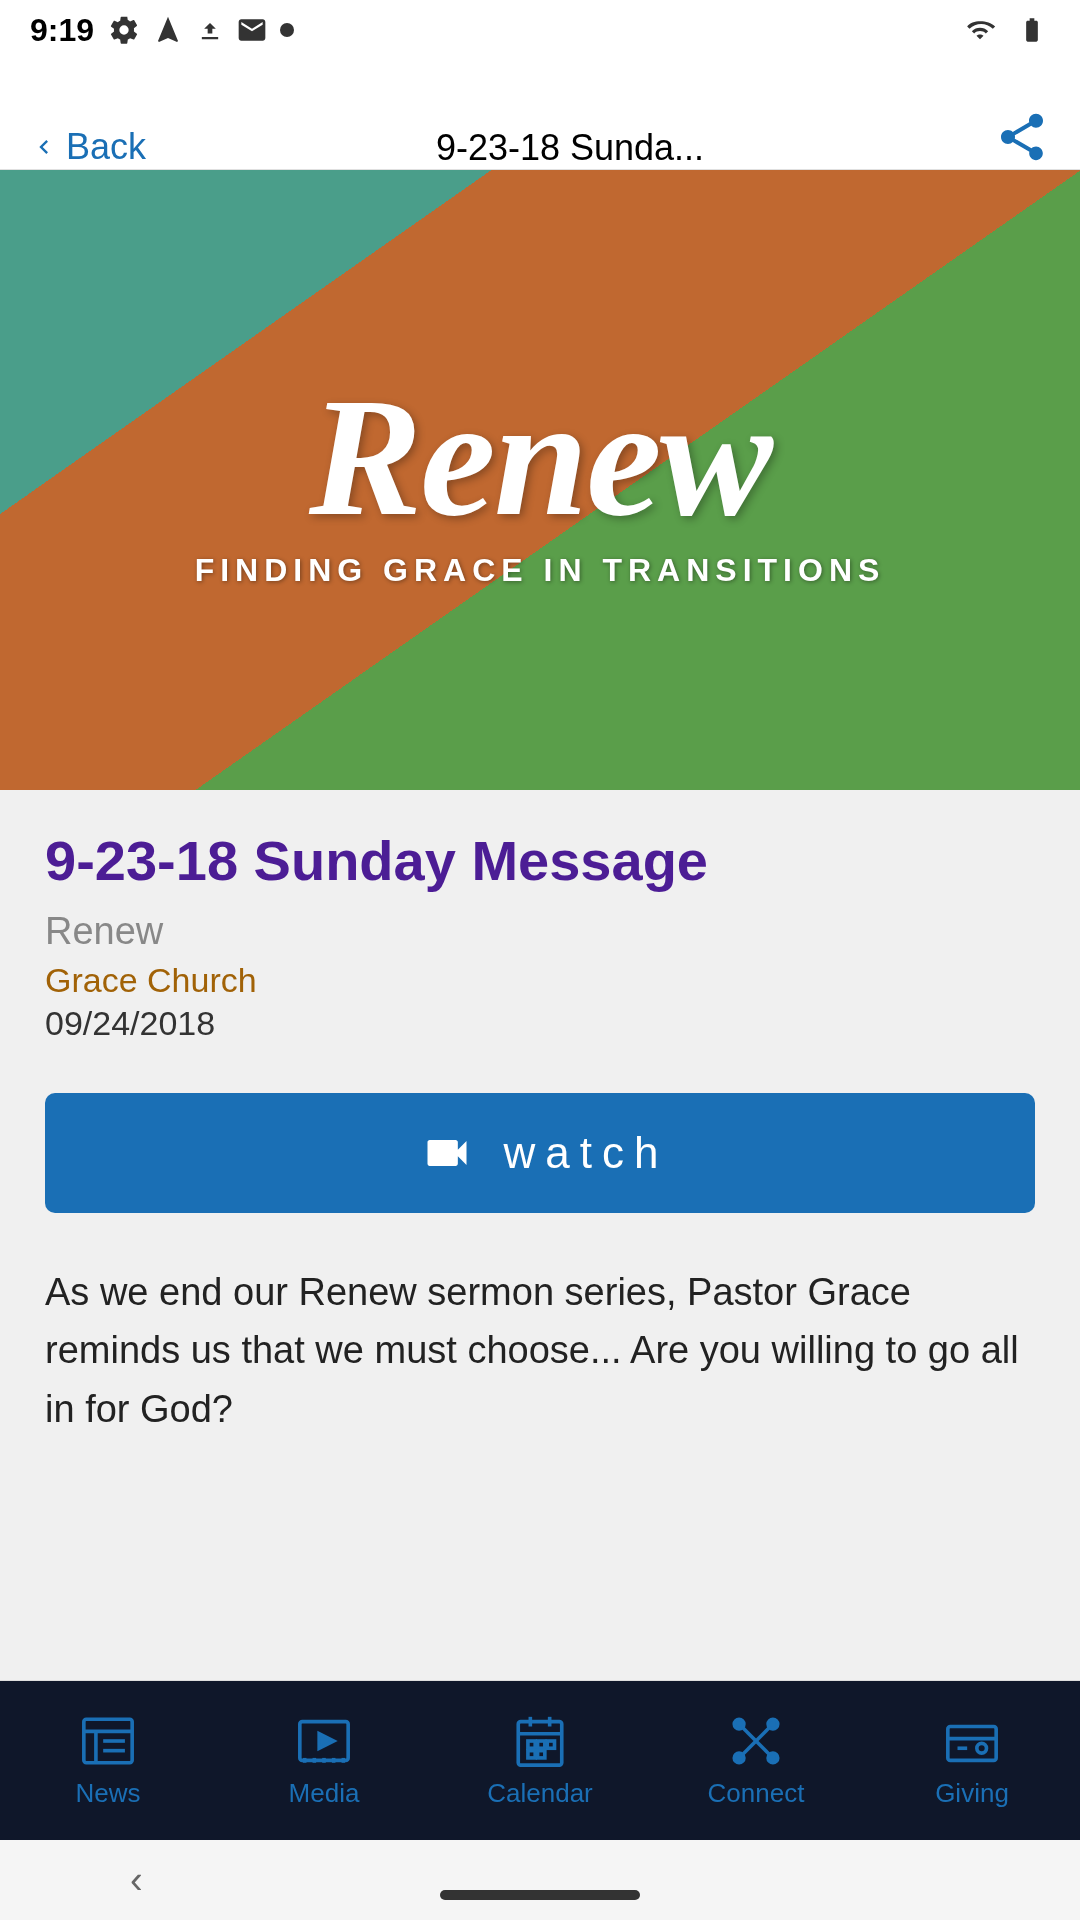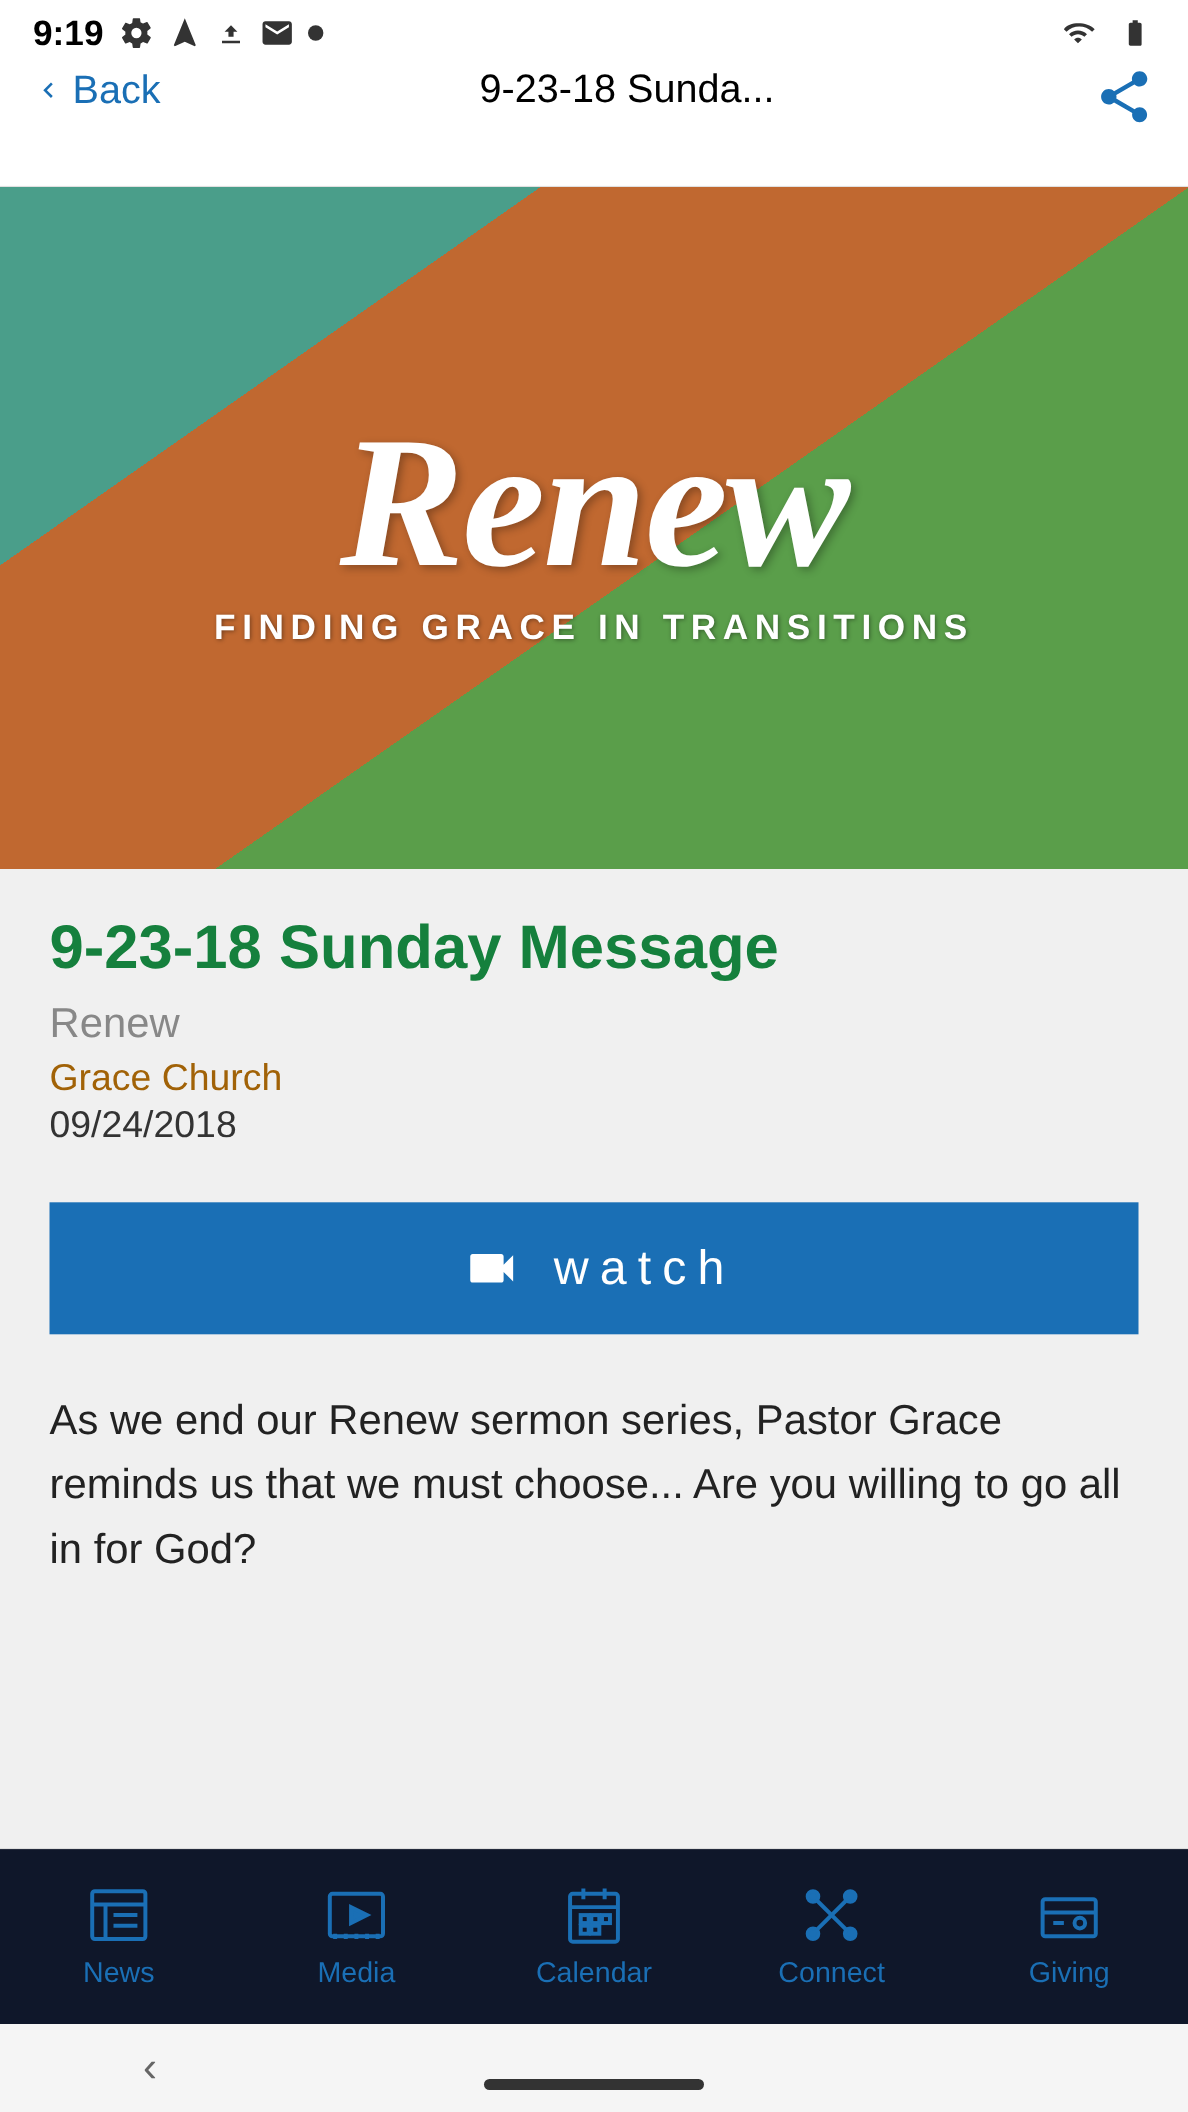--- a/index.html
+++ b/index.html
@@ -53,21 +53,21 @@
       align-items: center;
       gap: 16px;
     }
 
     
     .nav-header {
       width: 100%;
       height: 110px;
       background: #fff;
       display: flex;
-      align-items: flex-start;
+      align-items: flex-end;
       justify-content: space-between;
       padding: 0 30px;
       border-bottom: 1px solid #e0e0e0;
     }
 
     .nav-back {
       display: flex;
       align-items: center;
       gap: 8px;
       color: #1a6fb5;
@@ -186,21 +186,21 @@
 
     
     .content-area {
       background: #f0f0f0;
       padding: 40px 45px;
     }
 
     .sermon-title {
       font-size: 56px;
       font-weight: 700;
-      color: #15803d;
+      color: #4c1d95;
       margin-bottom: 18px;
       line-height: 1.1;
     }
 
     .series-name {
       font-size: 38px;
       font-weight: 500;
       color: #888;
       margin-bottom: 8px;
     }
@@ -216,21 +216,21 @@
       color: #333;
       margin-bottom: 50px;
     }
 
     
     .watch-btn {
       width: 100%;
       height: 120px;
       background: #1a6fb5;
       border: none;
-      border-radius: 0;
+      border-radius: 10px;
       display: flex;
       align-items: center;
       justify-content: center;
       gap: 22px;
       cursor: pointer;
       margin-bottom: 50px;
     }
 
     .watch-btn-text {
       font-size: 44px;

